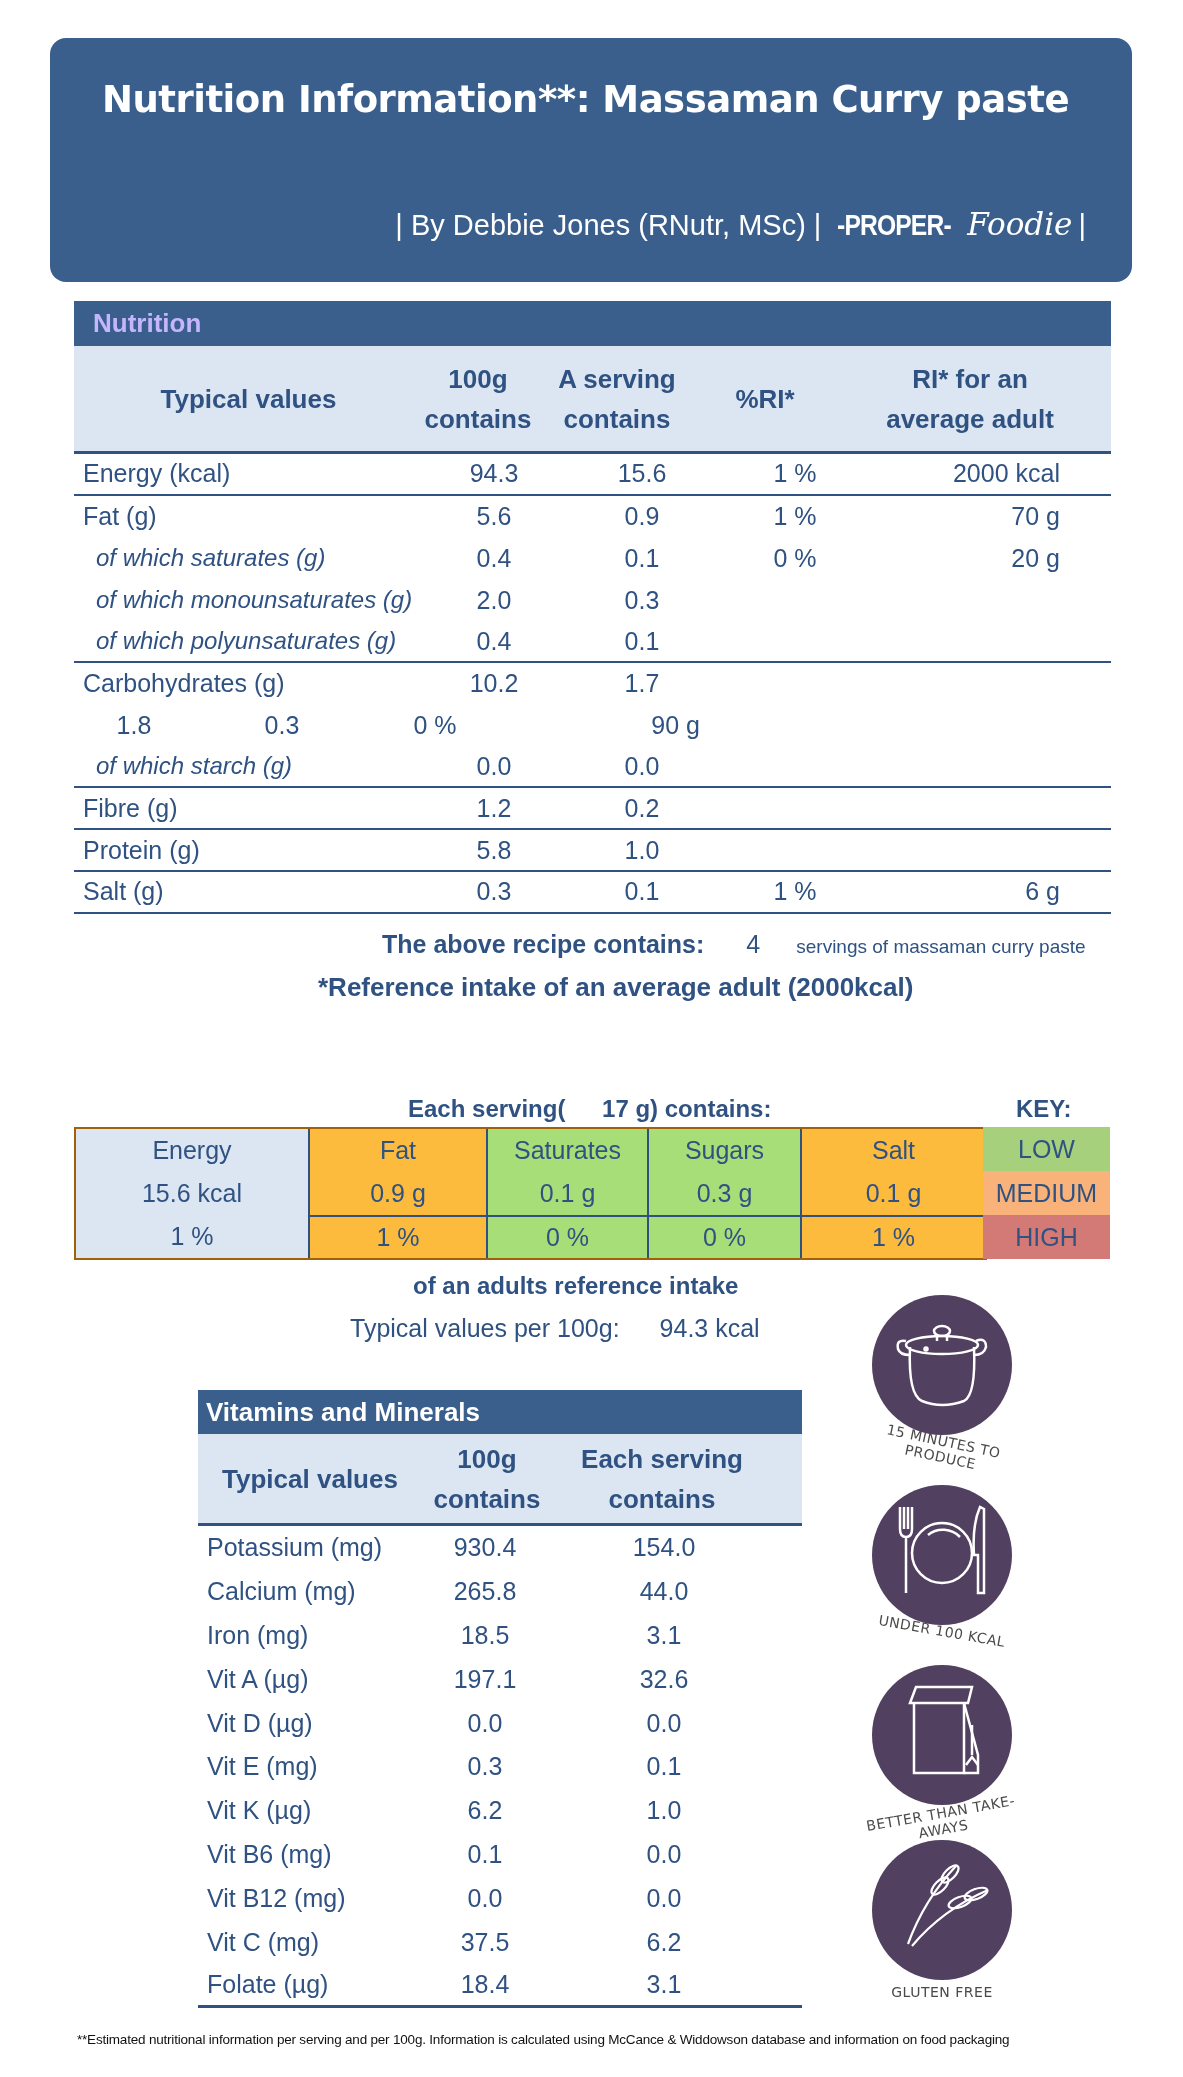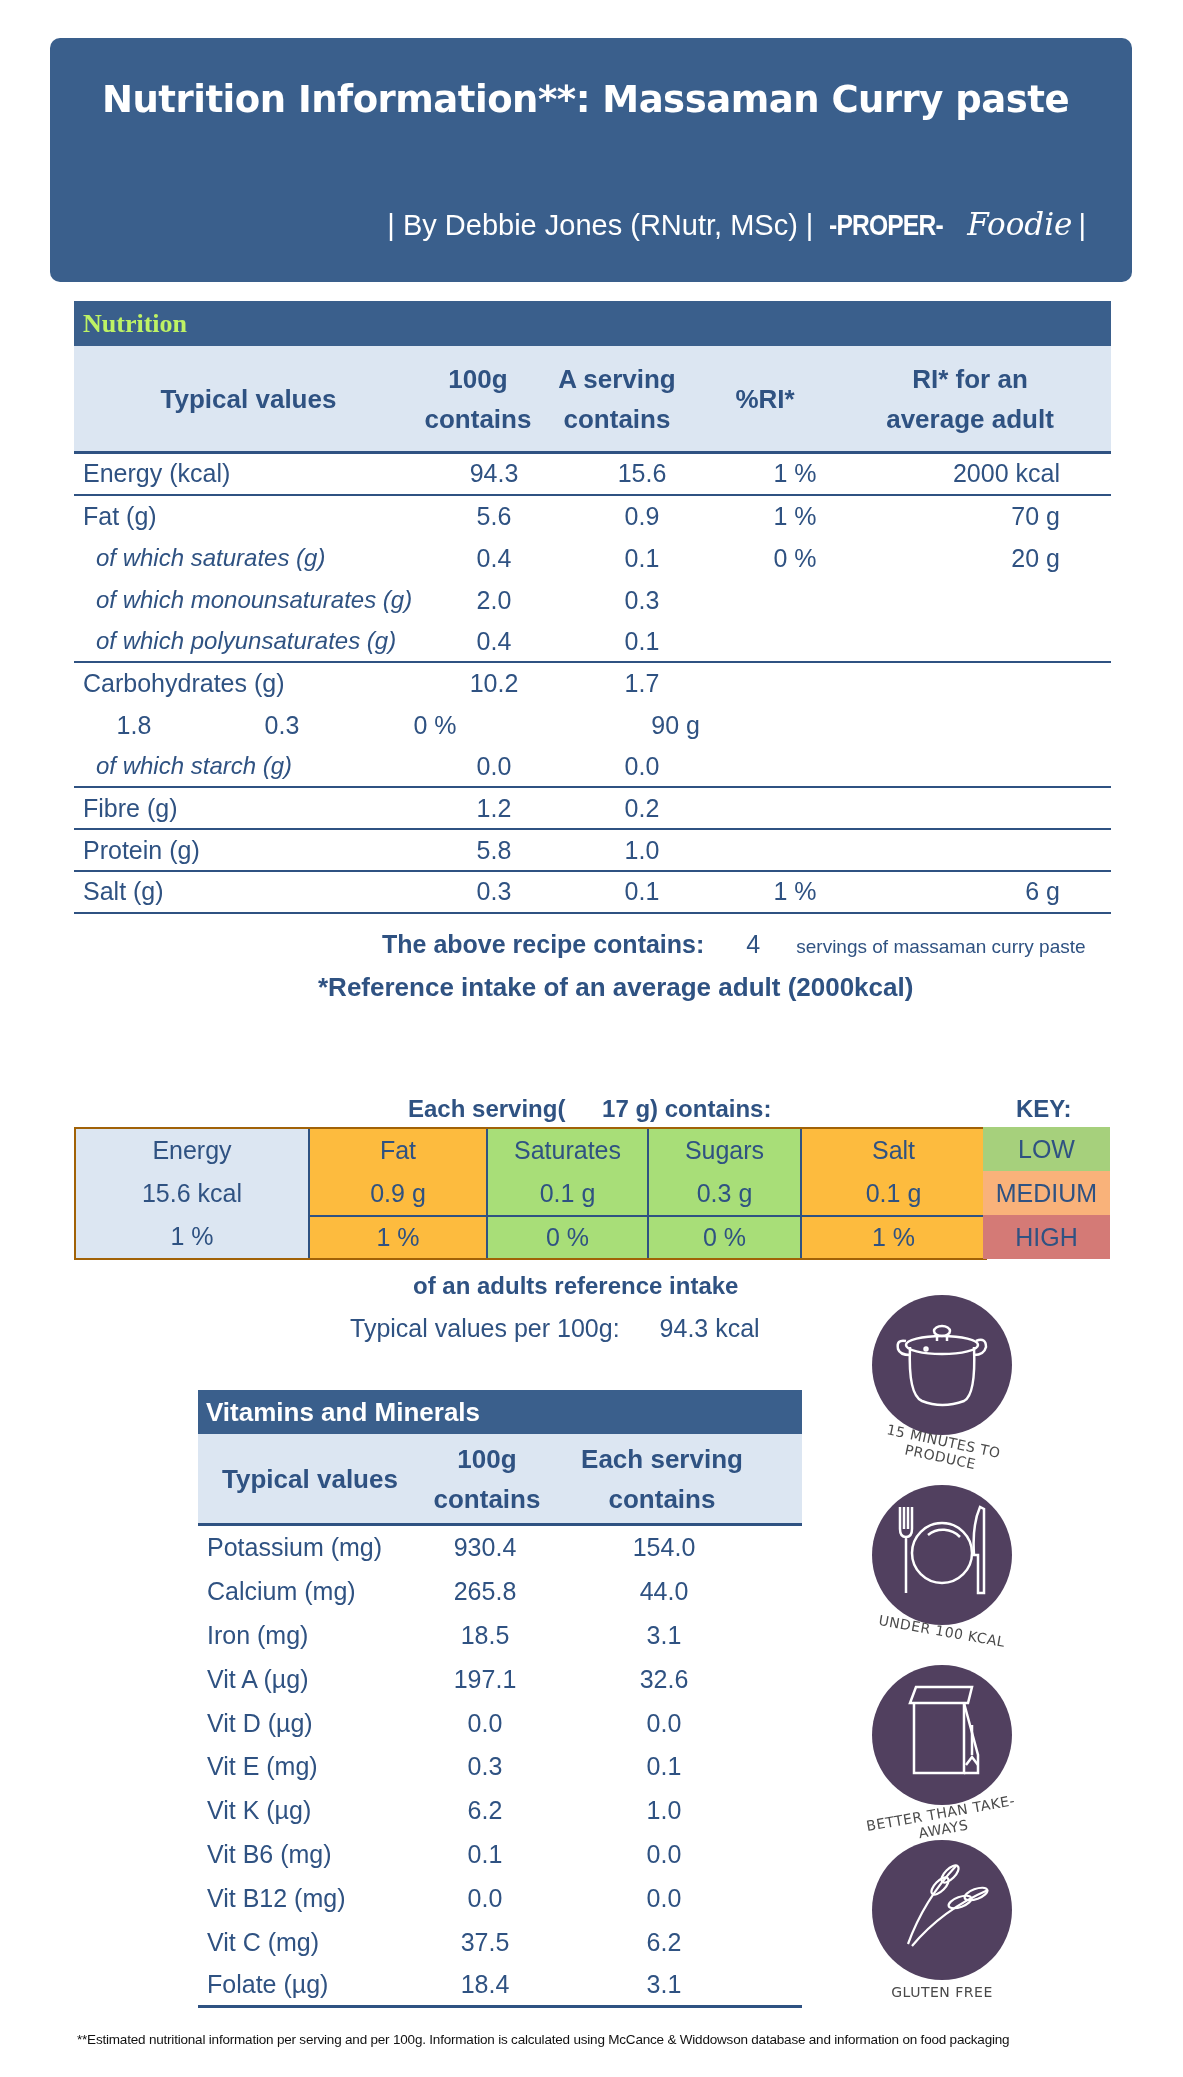--- a/index.html
+++ b/index.html
@@ -1,38 +1,38 @@
 <!DOCTYPE html>
 <html><head>
 <meta charset="utf-8">
 <style>
   * { box-sizing: border-box; margin: 0; padding: 0; }
   html, body { width: 1183px; height: 2077px; background: #ffffff; overflow: hidden; }
   body { position: relative; font-family: "Liberation Sans", sans-serif; color: #2f5282; }
 
   .banner {
     position: absolute; left: 50px; top: 38px; width: 1082px; height: 244px;
-    background: #3a5f8c; border-radius: 10px;
+    background: #3a5f8c; border-radius: 16px;
   }
   .banner-title {
     position: absolute; left: 52px; top: 40px; color: #ffffff;
     font-family: "DejaVu Sans", sans-serif; font-size: 37px; font-weight: bold; letter-spacing: -0.5px;
   }
   .banner-byline {
     position: absolute; right: 46px; top: 168px; color: #ffffff; font-size: 29px;
     display: flex; align-items: baseline; gap: 6px;
   }
   .banner-byline .proper { font-weight: bold; font-family: "Liberation Sans", sans-serif; transform: scaleX(0.85); display: inline-block; letter-spacing: -1px; }
-  .banner-byline .foodie { font-family: "DejaVu Serif", serif; font-style: italic; font-size: 31px; margin-left: 8px; }
+  .banner-byline .foodie { font-family: "DejaVu Serif", serif; font-style: italic; font-size: 31px; }
 
   
   .ntable { position: absolute; left: 74px; top: 301px; width: 1037px; }
   .ntable-title {
-    background: #3a5f8c; color: #bef264; font-weight: bold; font-size: 26px;
-    height: 45px; line-height: 45px; padding-left: 9px; font-family: Liberation Serif, serif;
+    background: #3a5f8c; color: #c4b5fd; font-weight: bold; font-size: 26px;
+    height: 45px; line-height: 45px; padding-left: 19px;
   }
   .ntable-head {
     display: flex; background: #dce6f2; height: 108px; align-items: center;
     border-bottom: 3px solid #2f5282; font-weight: bold; font-size: 26px; line-height: 40px; color: #2f5282;
   }
   .nrow { display: flex; height: 41.8px; align-items: center; font-size: 25px; color: #2f5282; }
   .nrow.sep { border-bottom: 2px solid #2f5282; }
   .nrow .label { width: 360px; padding-left: 9px; }
   .nrow .label.sub { font-style: italic; padding-left: 22px; font-size: 24px; }
   .nrow .v100 { width: 120px; text-align: center; }

